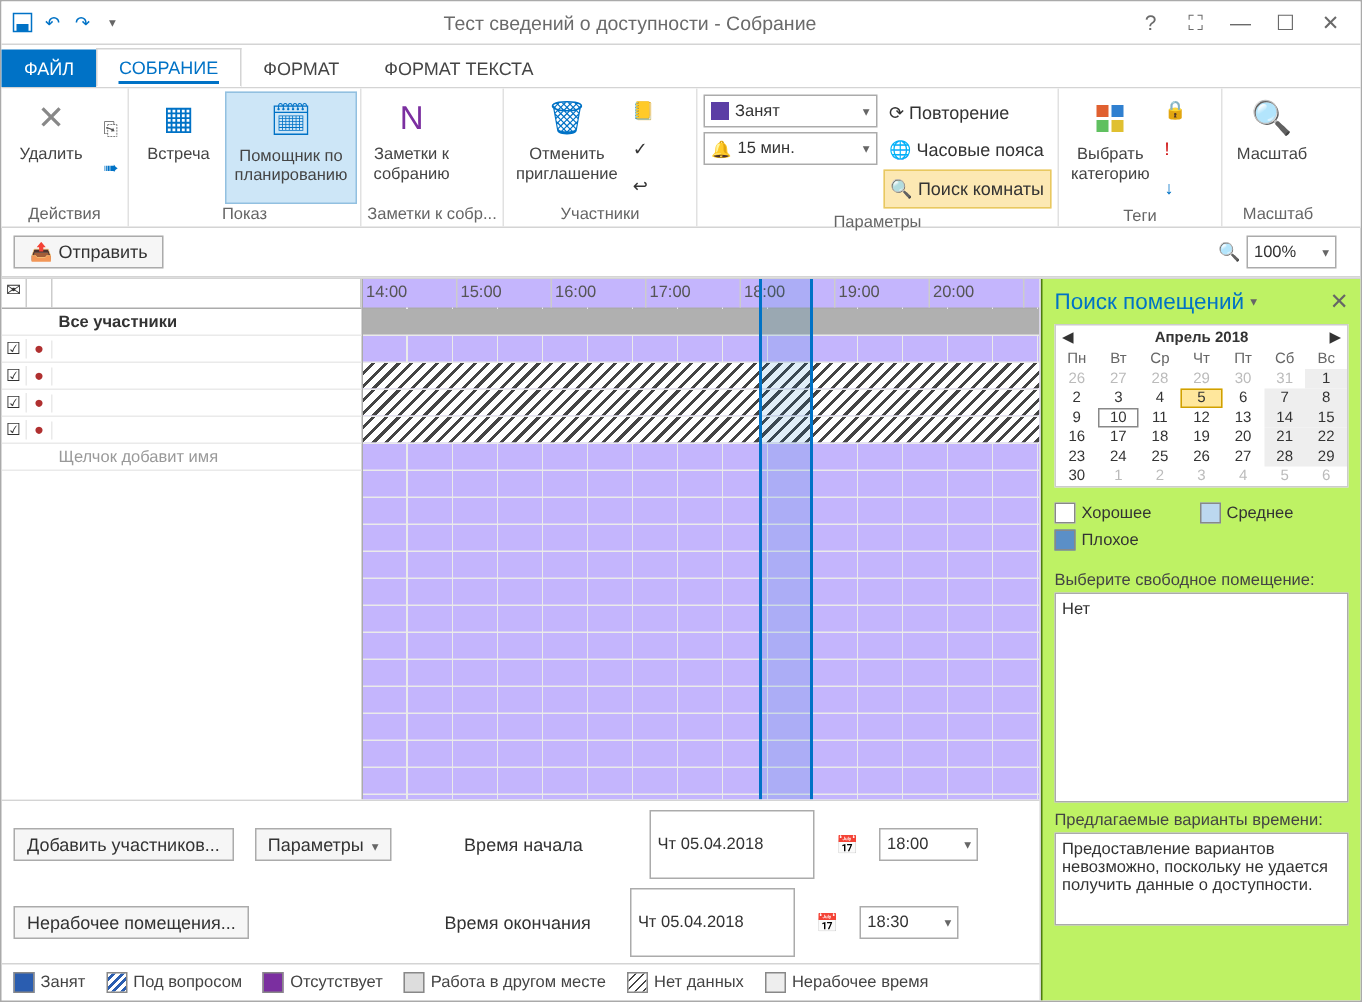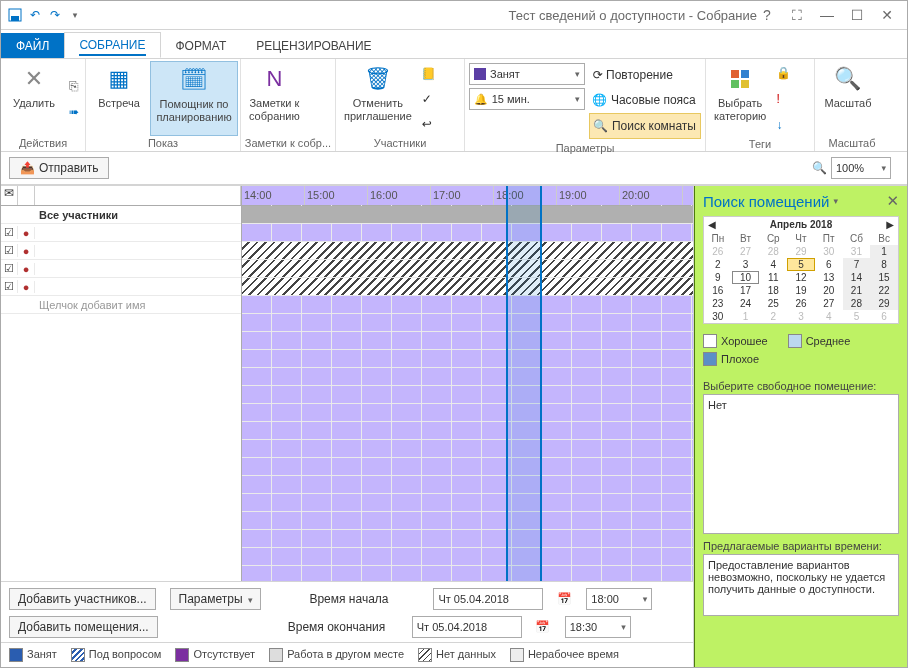--- a/index.html
+++ b/index.html
@@ -1,20 +1,20 @@
 <!DOCTYPE html>
 <html><head>
 <meta charset="utf-8">
 <style>
 html,body{margin:0;padding:0;font-family:"Segoe UI",Arial,sans-serif;font-size:12px;color:#333;background:#fff;width:908px;height:668px;overflow:hidden}
 .window{border:1px solid #aaa;width:906px;height:666px;display:flex;flex-direction:column;background:#fff}
 .titlebar{height:28px;background:#fff;display:flex;align-items:center;border-bottom:1px solid #d4d4d4}
 .qat{display:flex;align-items:center;gap:4px;padding-left:6px}
 .qat-icon{width:16px;height:16px;display:flex;align-items:center;justify-content:center;color:#0072c6}
-.title-text{flex:1;text-align:right;color:#6a6a6a;font-size:13px}
+.title-text{flex:1;text-align:center;color:#6a6a6a;font-size:13px}
 .win-ctrl{display:flex;gap:10px;padding-right:10px;color:#6a6a6a}
 .win-ctrl span{width:20px;text-align:center;cursor:default;font-size:14px}
 .tabs{height:28px;display:flex;align-items:flex-end;border-bottom:1px solid #d4d4d4;background:#fff}
 .tab{padding:5px 14px;font-size:12px;color:#444;border:1px solid transparent;border-bottom:none}
 .tab.file{background:#0072c6;color:#fff}
 .tab.active{border:1px solid #d4d4d4;border-bottom:1px solid #fff;background:#fff;color:#0072c6}
 .tab.active span{border-bottom:2px solid #0072c6;padding-bottom:2px}
 .ribbon{height:92px;background:#fff;border-bottom:1px solid #d4d4d4;display:flex}
 .group{border-right:1px solid #e1e1e1;display:flex;flex-direction:column;padding:2px 2px 0 2px}
 .group-row{display:flex;flex:1}
@@ -43,21 +43,21 @@
 .time-header{height:19px;border-bottom:1px solid #ababab;display:flex;position:relative;font-size:11px;color:#555}
 .time-header div{width:60px;border-right:1px solid #ccc;padding-left:2px;line-height:19px}
 .tl-row{height:17px;border-bottom:1px solid #eaeaea;position:relative}
 .tl-row.allgrey{background:#b0b0b0}
 .tl-row.hatch{background:repeating-linear-gradient(135deg,#fff,#fff 4px,#444 4px,#444 6px)}
 .gridlines{position:absolute;inset:19px 0 0 0;background:repeating-linear-gradient(to right,transparent 0,transparent 29px,#eaeaea 29px,#eaeaea 30px)}
 .sel-range{position:absolute;top:0;bottom:0;left:264px;width:32px;border-left:2px solid #0072c6;border-right:2px solid #0072c6;background:rgba(0,114,198,0.12);pointer-events:none}
 .sched-controls{border-top:1px solid #d4d4d4;padding:6px 8px 4px 8px;display:flex;flex-direction:column;gap:6px;font-size:12px}
 .sched-controls .row{display:flex;align-items:center;gap:14px}
 .btn{border:1px solid #ababab;background:#f6f6f6;padding:3px 8px;font-size:12px}
-.date-combo{border:1px solid #ababab;height:20px;display:flex;align-items:center;padding:0 4px;font-size:11px;background:#fff;width:100px}
+.date-combo{border:1px solid #ababab;height:20px;display:flex;align-items:center;padding:12px 4px;font-size:11px;background:#fff;width:100px}
 .time-combo{border:1px solid #ababab;height:20px;display:flex;align-items:center;padding:0 4px;font-size:11px;background:#fff;width:56px}
 .legend{height:24px;border-top:1px solid #d4d4d4;display:flex;align-items:center;gap:14px;padding:0 8px;font-size:11px;color:#444}
 .legend .sw{width:12px;height:12px;display:inline-block;margin-right:4px;vertical-align:middle;border:1px solid #888}
 .right{width:212px;background:#bef264;border-left:1px solid #4d7c0f;display:flex;flex-direction:column}
 .right-header{padding:6px 8px;color:#0072c6;font-size:15px;display:flex;align-items:center}
 .cal{background:#fff;margin:0 8px;border:1px solid #ccc;font-size:10px}
 .cal-head{display:flex;justify-content:space-between;align-items:center;padding:2px 4px}
 .cal-grid{display:grid;grid-template-columns:repeat(7,1fr);text-align:center}
 .cal-grid div{padding:1px 0}
 .cal-grid .dow{font-weight:400;color:#666}
@@ -99,21 +99,21 @@
       <span>—</span>
       <span>☐</span>
       <span>✕</span>
     </div>
   </div>
 
   <div class="tabs">
     <div class="tab file">ФАЙЛ</div>
     <div class="tab active"><span>СОБРАНИЕ</span></div>
     <div class="tab">ФОРМАТ</div>
-    <div class="tab">РЕЦЕНЗИРОВАНИЕ</div>
+    <div class="tab">ФОРМАТ ТЕКСТА</div>
   </div>
 
   <div class="ribbon">
     <div class="group" style="width:80px">
       <div class="group-row">
         <div class="rbtn">
           <div class="rbtn-icon" style="color:#888">✕</div>
           <div class="rbtn-label">Удалить</div>
         </div>
         <div style="display:flex;flex-direction:column;justify-content:center;gap:2px">
@@ -321,21 +321,21 @@
           <div class="date-combo">
               <span>Чт 05.04.2018</span>
             </div>
           <span>📅</span>
           <div class="time-combo">
               <span>18:00</span>
               <span class="dd"></span>
             </div>
         </div>
         <div class="row">
-          <div class="btn">Добавить помещения...</div>
+          <div class="btn">Нерабочее помещения...</div>
           <div style="width:102px"></div>
           <div style="width:110px">Время окончания</div>
           <div class="date-combo">
               <span>Чт 05.04.2018</span>
             </div>
           <span>📅</span>
           <div class="time-combo">
               <span>18:30</span>
               <span class="dd"></span>
             </div>
@@ -409,21 +409,21 @@
             <div>30</div>
             <div class="gr">1</div>
             <div class="gr">2</div>
             <div class="gr">3</div>
             <div class="gr">4</div>
             <div class="gr">5</div>
             <div class="gr">6</div>
           </div>
       </div>
       <div class="legend2">
-        <div style="display:flex;gap:20px">
+        <div style="display:flex;gap:32px">
           <div>
               <span class="sw" style="background:#fff"></span>
               <span>Хорошее</span>
             </div>
           <div>
               <span class="sw" style="background:#bcd8ef"></span>
               <span>Среднее</span>
             </div>
         </div>
         <div>

